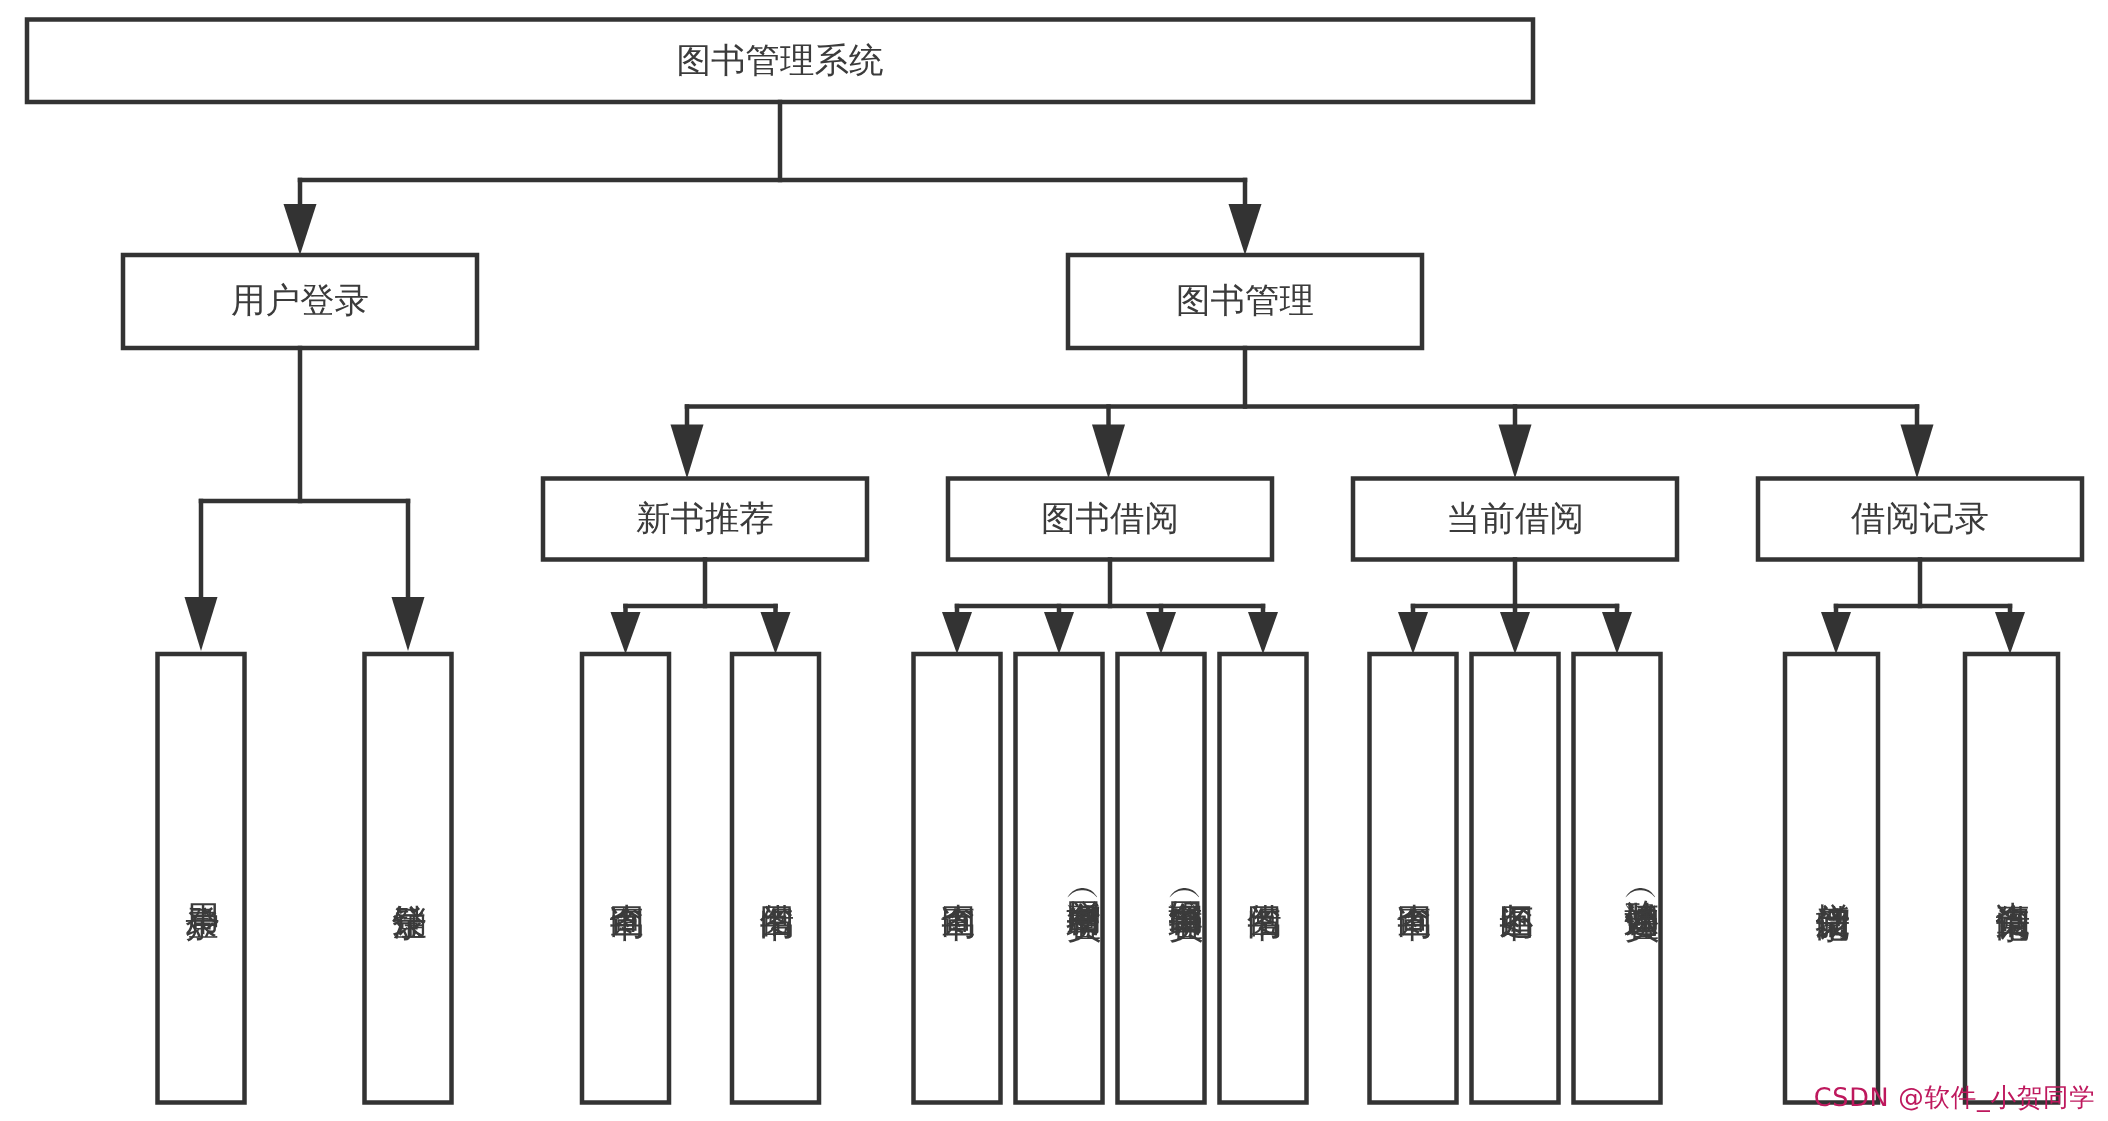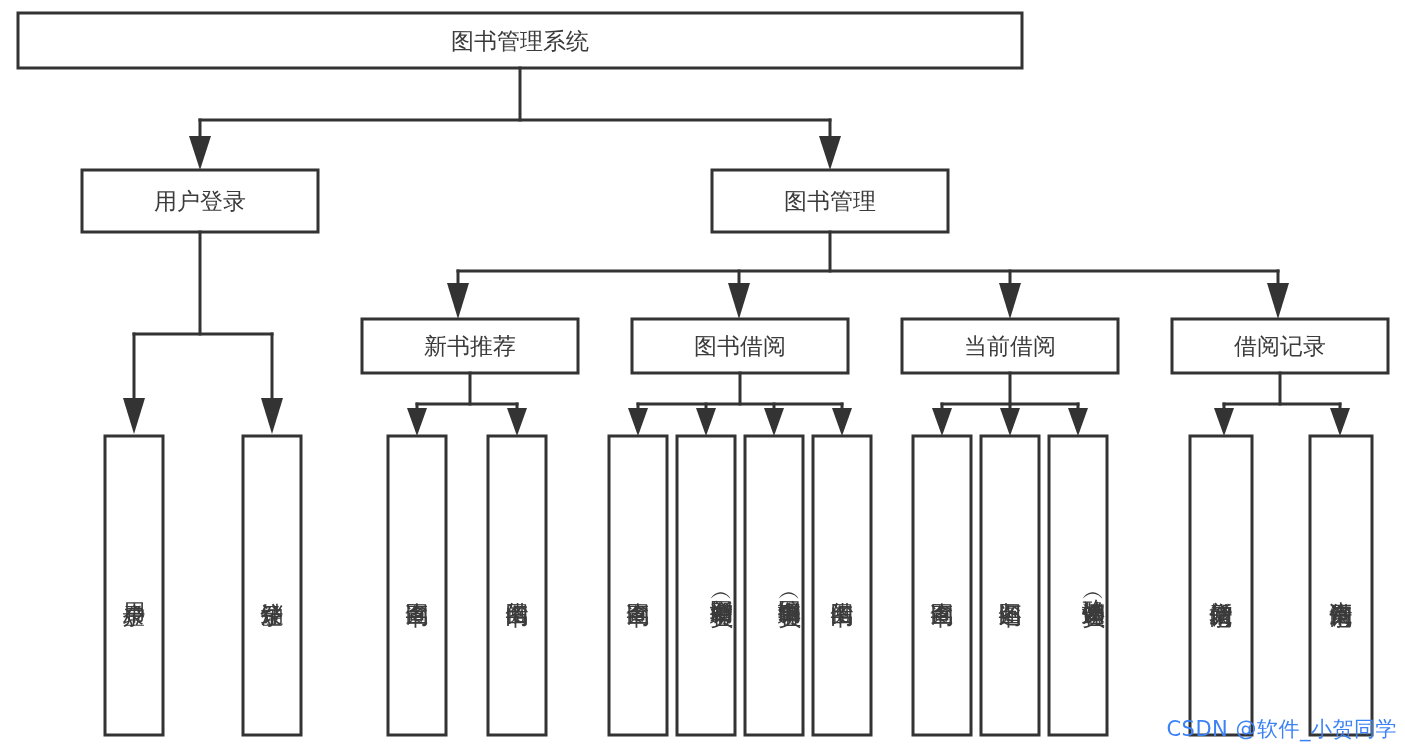--- a/index.html
+++ b/index.html
@@ -58,22 +58,22 @@
     letter-spacing: 1px;
     text-align: center;
     white-space: nowrap;
     pointer-events: none;
   }
   .watermark {
     position: absolute;
     right: 8px;
     bottom: 4px;
     font-family: "DejaVu Sans", "Liberation Sans", sans-serif;
-    font-size: 21px;
-    color: #3b82f6;
+    font-size: 17px;
+    color: #be185d;
     white-space: nowrap;
     letter-spacing: 0.5px;
   }
 </style>
 </head>
 <body>
 
 <div id="diagram-root">
 
   <svg id="flow" viewBox="0 0 1405 747">

